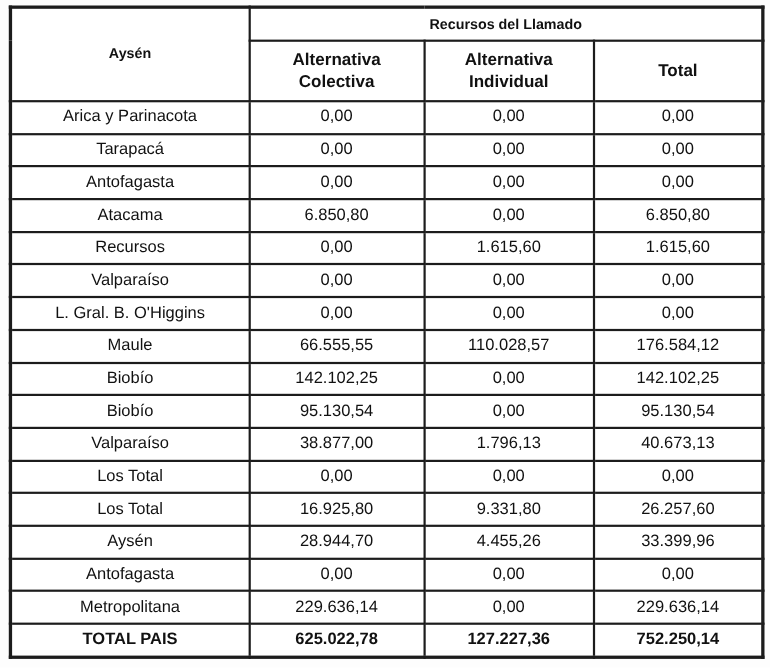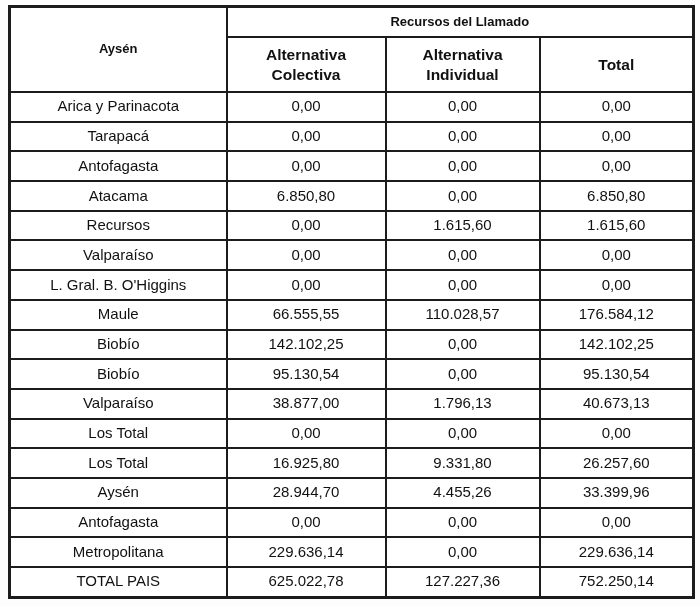--- a/index.html
+++ b/index.html
@@ -56,21 +56,21 @@
     font-size: 15.5px;
   }
   th.region-head {
     font-weight: bold;
     font-size: 15.5px;
   }
   tbody td, tfoot td {
     height: 27.7px;
   }
   tfoot td {
-    font-weight: normal;
+    font-weight: bold;
   }
   .wrap-head {
     display: inline-block;
     max-width: 110px; 
   }
 </style>
 </head>
 <body>
 
 <div class="page">

